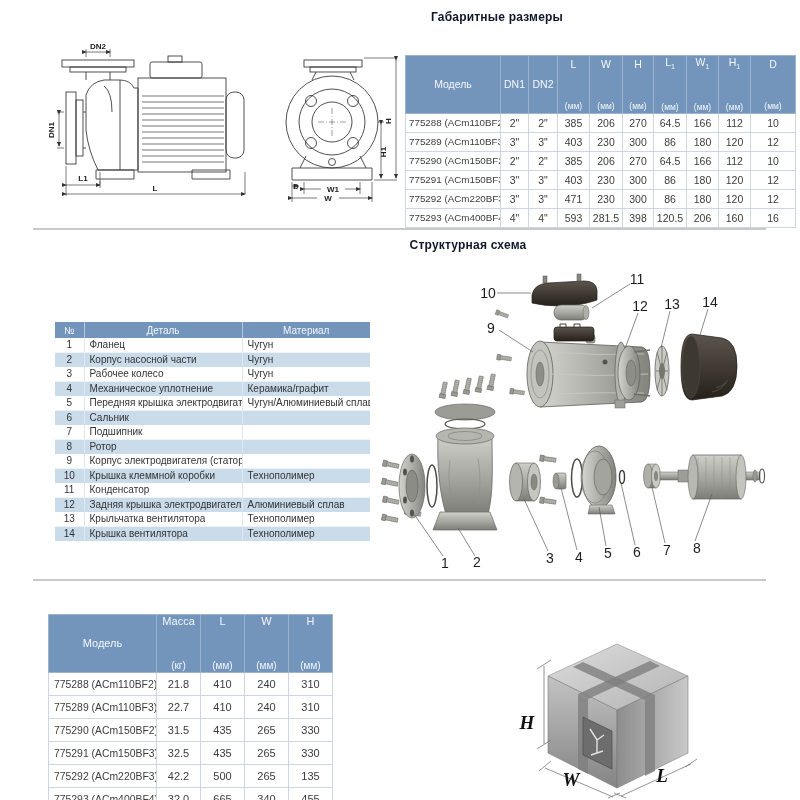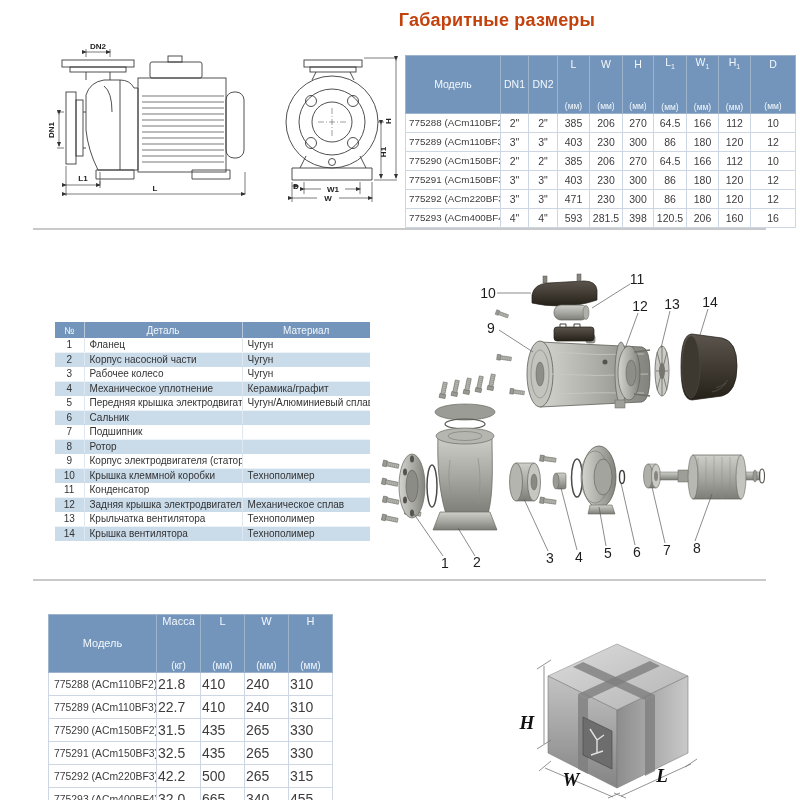--- a/index.html
+++ b/index.html
@@ -1,19 +1,19 @@
 <!DOCTYPE html>
 <html style="--hdr: #7495bb; --alt: #cadbea;"><head>
 <meta charset="utf-8">
 <style>
   html,body{margin:0;padding:0;background:#fff;}
   .page{position:relative;width:800px;height:800px;background:#fff;overflow:hidden;
         font-family:"Liberation Sans",sans-serif;}
-  .section-title{position:absolute;transform:translateX(-50%);font-size:18px;font-weight:600;
-        color:#c2410c;white-space:nowrap;letter-spacing:.2px;}
+  .section-title{position:absolute;transform:translateX(-50%);font-size:12px;font-weight:600;
+        color:#0f172a;white-space:nowrap;letter-spacing:.2px;}
   .divider{position:absolute;left:33px;width:733px;height:2px;background:#c9c9c9;}
 
   table{border-collapse:collapse;table-layout:fixed;}
   
   .dims{position:absolute;left:405px;top:55px;width:390px;}
   .dims th{background:var(--hdr);color:#f2f7fb;font-weight:normal;font-size:10.5px;
         border:1px solid #9db4cc;padding:0;height:31px;line-height:1.15;text-align:center;}
   .dims td{border:1px solid #ccd7e3;font-size:10.5px;color:#3c3c3c;text-align:center;
         height:18px;padding:0 1px;white-space:nowrap;overflow:hidden;}
   .dims td.model{text-align:left;padding-left:3px;font-size:9.8px;}
@@ -27,21 +27,21 @@
   .parts td{font-size:10px;color:#333;height:13.5px;padding:0 5px;border-right:1px solid #dfe8f1;
         border-bottom:1px solid #eef3f8;white-space:nowrap;overflow:hidden;text-align:left;}
   .parts tbody tr:nth-child(even) td{background:var(--alt);border-bottom:1px solid var(--alt);}
   .parts td.num,.parts th.num{text-align:center;padding:0;}
   .parts td:last-child,.parts th:last-child{border-right:none;}
 
   
   .pack{position:absolute;left:48px;top:614px;width:284px;}
   .pack th{background:var(--hdr);color:#f2f7fb;font-weight:normal;font-size:11px;
         border:1px solid #9db4cc;padding:0;height:38px;line-height:1.2;text-align:center;}
-  .pack td{border:1px solid #ccd7e3;font-size:14px;color:#3c3c3c;
+  .pack td{border:1px solid #ccd7e3;font-size:11px;color:#3c3c3c;text-align:center;
         height:22px;padding:0 1px;white-space:nowrap;overflow:hidden;}
   .pack td.model{text-align:left;padding-left:5px;font-size:10.4px;}
   .pack .h-unit{font-size:10px;}
 
   svg{position:absolute;}
   svg text{font-family:"Liberation Sans",sans-serif;}
   .dimtext{font-size:8px;fill:#222;font-weight:bold;}
   .callout{font-size:14px;fill:#1d1d1d;}
   .boxlabel{font-family:"Liberation Serif",serif;font-style:italic;font-weight:bold;
         font-size:19px;fill:#111;}
@@ -226,20 +226,21 @@
         <td>120.5</td>
         <td>206</td>
         <td>160</td>
         <td>16</td>
       </tr>
       </tbody>
   </table>
 
   <div class="divider" style="top:228px;"></div>
 
+  <div class="section-title" style="left:468px;top:238px;">Структурная схема</div>
 
   <table class="parts">
     <colgroup>
         <col style="width:29px">
         <col style="width:158px">
         <col style="width:128px">
       </colgroup>
     <thead>
       <tr>
         <th class="num">№</th>
@@ -299,21 +300,21 @@
         <td>Технополимер</td>
       </tr>
         <tr>
         <td class="num">11</td>
         <td>Конденсатор</td>
         <td></td>
       </tr>
         <tr>
         <td class="num">12</td>
         <td>Задняя крышка электродвигателя</td>
-        <td>Механическое сплав</td>
+        <td>Алюминиевый сплав</td>
       </tr>
         <tr>
         <td class="num">13</td>
         <td>Крыльчатка вентилятора</td>
         <td>Технополимер</td>
       </tr>
         <tr>
         <td class="num">14</td>
         <td>Крышка вентилятора</td>
         <td>Технополимер</td>
@@ -556,21 +557,21 @@
         <td>32.5</td>
         <td>435</td>
         <td>265</td>
         <td>330</td>
       </tr>
         <tr>
         <td class="model">775292 (ACm220BF3)</td>
         <td>42.2</td>
         <td>500</td>
         <td>265</td>
-        <td>315</td>
+        <td>135</td>
       </tr>
         <tr>
         <td class="model">775293 (ACm400BF4)</td>
         <td>32.0</td>
         <td>665</td>
         <td>340</td>
         <td>455</td>
       </tr>
       </tbody>
   </table>

